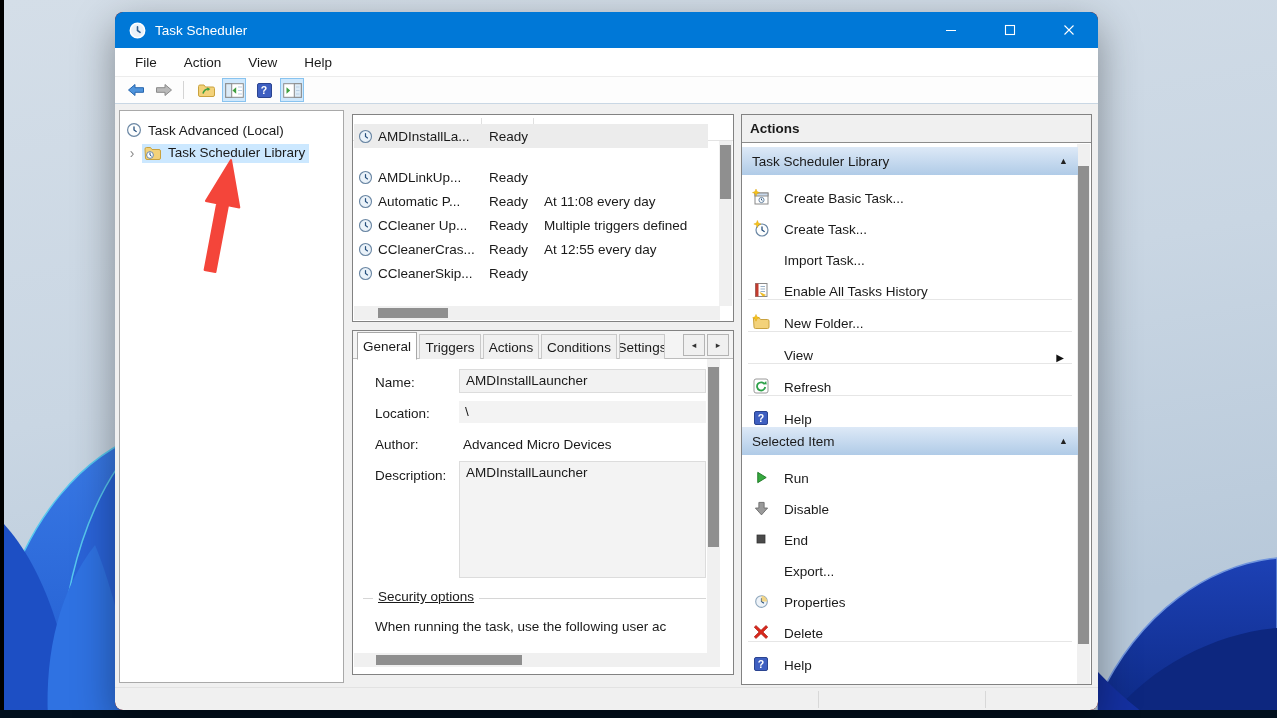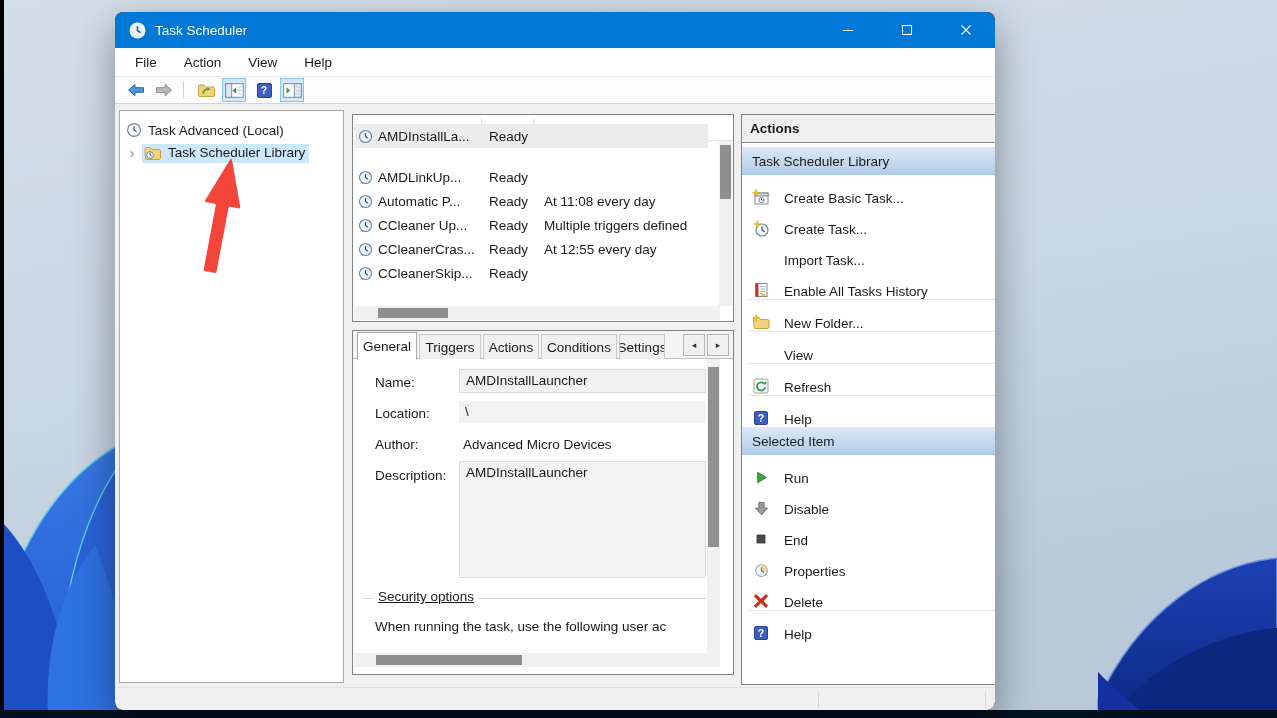--- a/index.html
+++ b/index.html
@@ -3,21 +3,21 @@
 <meta charset="utf-8">
 <style>
   * { margin:0; padding:0; box-sizing:border-box; }
   html,body { width:1277px; height:718px; overflow:hidden; }
   body { font-family:"Liberation Sans", sans-serif; color:#1a1a1a; }
   .screen { position:relative; width:1277px; height:718px; overflow:hidden; background:#c9d6e3; }
   .wallpaper { position:absolute; inset:0; }
   .overlay-arrow { position:absolute; inset:0; pointer-events:none; z-index:50; }
 
   
-  .window { position:absolute; left:115px; top:12px; width:880px; height:698px;
+  .window { position:absolute; left:115px; top:12px; width:983px; height:698px;
             background:#7f1d1d; border-radius:8px; box-shadow:0 14px 42px rgba(0,0,0,.38); z-index:10; overflow:hidden; }
   .titlebar { position:absolute; left:0; top:0; width:100%; height:36px; background:#0078d7;
               display:flex; align-items:center; border-radius:8px 8px 0 0; }
   .title-icon { width:17px; height:17px; margin-left:14px; }
   .title-text { color:#fff; font-size:13.5px; margin-left:9px; }
   .win-controls { position:absolute; right:6px; top:0; height:36px; display:flex; }
   .win-btn { width:46px; height:36px; margin-left:13px; display:flex; align-items:center; justify-content:center; }
 
   .menubar { position:absolute; left:0; top:36px; width:100%; height:29px; background:#fff;
              border-bottom:1px solid #ececec; display:flex; align-items:center; padding-left:15px; }
@@ -451,20 +451,24 @@
         </div>
         <div class="act-item">
           <span class="act-icon">
               <svg width="14" height="14" viewBox="0 0 16 16">
                 <rect x="3.5" y="3.5" width="9" height="9" fill="#4a4a4a" stroke="#2e2e2e"></rect>
               </svg>
             </span>
           <span class="act-label">End</span>
         </div>
         <div class="act-item">
+          <span class="act-icon"></span>
+          <span class="act-label">Export...</span>
+        </div>
+        <div class="act-item">
           <span class="act-icon">
               <svg width="15" height="15" viewBox="0 0 16 16">
                 <circle cx="8" cy="8" r="6.2" fill="#eef3f8" stroke="#8fa7bd" stroke-width="1.2"></circle>
                 <path d="M8 4.8 V8 L10.2 9.5" stroke="#28517e" stroke-width="1.3" fill="none" stroke-linecap="round"></path>
                 <path d="M8 1.8 A6.2 6.2 0 0 1 14.2 8 L8 8 Z" fill="#f3d27a" opacity=".9"></path>
               </svg>
             </span>
           <span class="act-label">Properties</span>
         </div>
         <div class="act-item">

